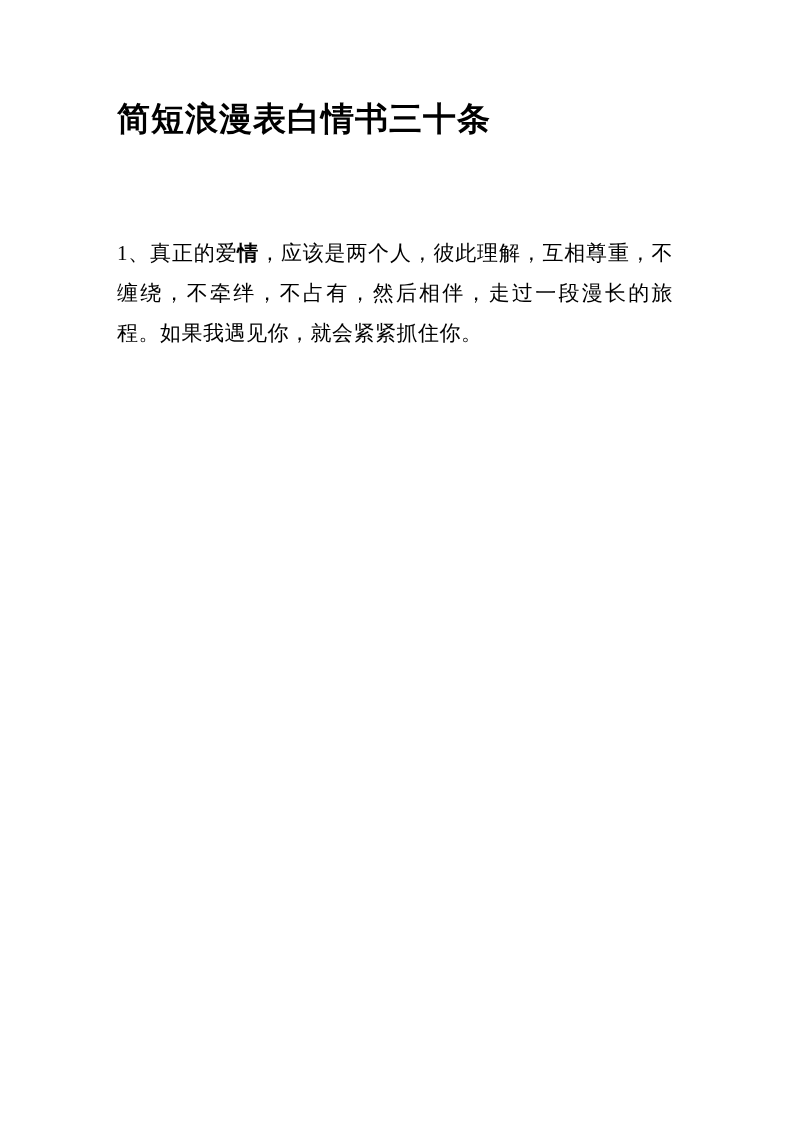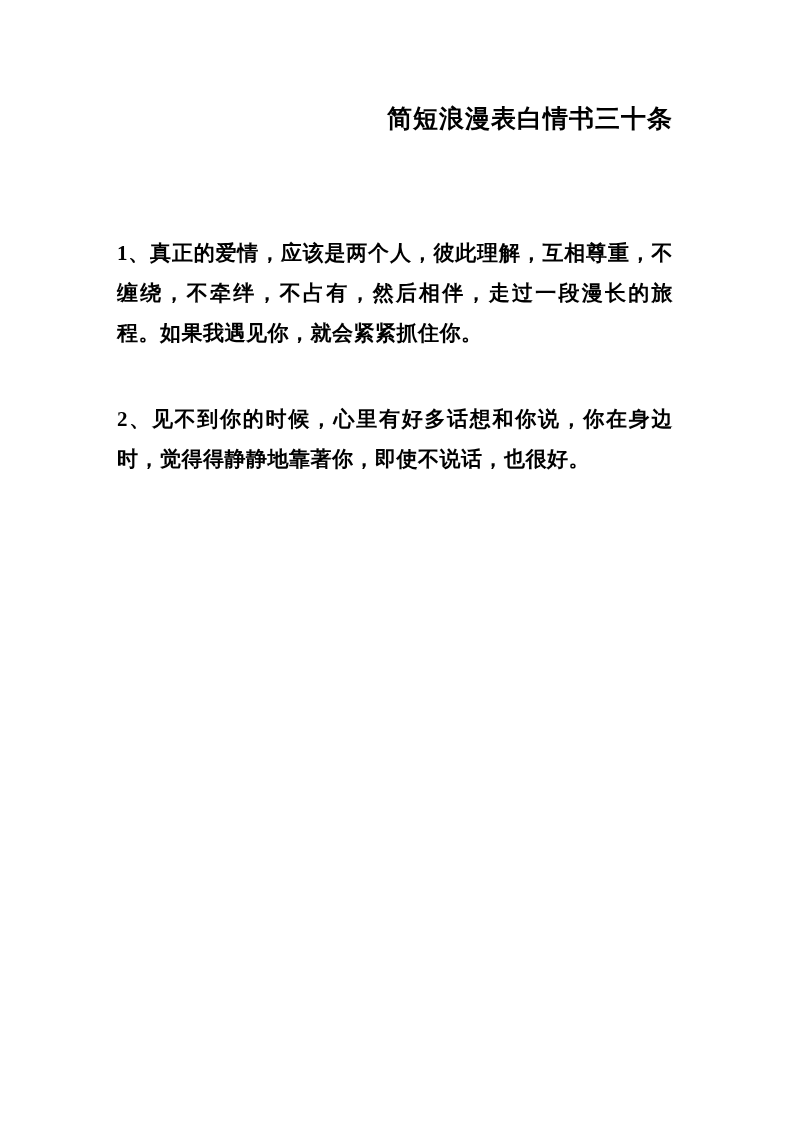--- a/index.html
+++ b/index.html
@@ -12,45 +12,44 @@
     width: 793px;
     height: 1122px;
     background: #ffffff;
     box-sizing: border-box;
     padding: 95px 120px 0 117px;
     color: #000000;
     font-family: "Liberation Serif", "DejaVu Serif", serif;
     overflow: hidden;
   }
   .doc-title {
-    font-size: 25px;
+    font-size: 33px;
     font-weight: bold;
     line-height: 48px;
-    text-align: right;
+    text-align: left;
     letter-spacing: 1px;
     margin: 0 0 90px 0;
   }
   .doc-paragraph {
     font-size: 21px;
     line-height: 40px;
     letter-spacing: 0.5px;
     text-align: justify;
     text-justify: inter-character;
     margin: 0 0 46px 0;
     word-break: break-all;
   }
   .run {
-    font-weight: bold;
+    font-weight: normal;
   }
   .run.bold {
     font-weight: bold;
   }
 </style>
 </head>
 <body>
 
 <div class="page">
   <h1 class="doc-title">简短浪漫表白情书三十条</h1>
   <div>
       <p class="doc-paragraph"><span class="run">1、真正的爱</span><span class="run bold">情</span><span class="run">，应该是两个人，彼此理解，互相尊重，不缠绕，不牵绊，不占有，然后相伴，走过一段漫长的旅程。如果我遇见你，就会紧紧抓住你。</span></p>
-      <p class="doc-paragraph"><span class="run">2、见不到你的时候，心里有好多话想和你说，你在身边时，觉得得静静地靠著你，即使不说话，也很好。</span></p>
     </div>
 </div>
 
 </body></html>

